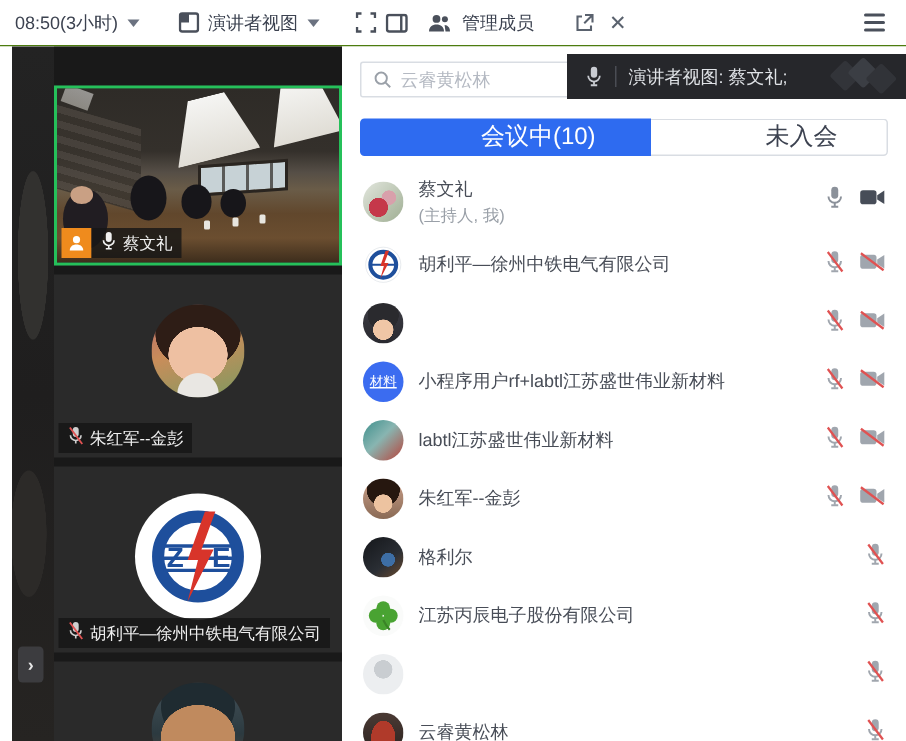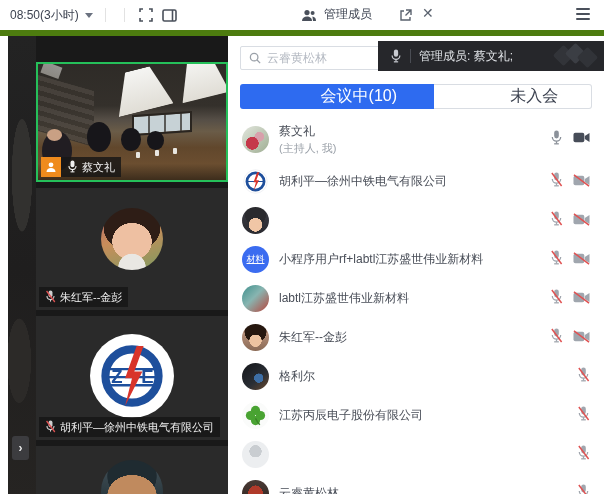--- a/index.html
+++ b/index.html
@@ -1,22 +1,22 @@
 <!DOCTYPE html>
 <html><head>
 <meta charset="utf-8">
 <style>
   html,body{margin:0;padding:0;background:#fff;}
   body{width:604px;height:494px;font-family:"Liberation Sans","DejaVu Sans",sans-serif;-webkit-font-smoothing:antialiased;}
   .app{position:relative;width:604px;height:494px;overflow:hidden;background:#fff;}
 
   
-  .topbar{height:30px;display:flex;align-items:center;background:#fff;border-bottom:6px solid #4d7c0f;font-size:12px;color:#3c4250;gap:16px;}
+  .topbar{height:30px;display:flex;align-items:center;background:#fff;border-bottom:1px solid #4d7c0f;font-size:12px;color:#3c4250;}
   .tb-left{width:228px;display:flex;align-items:center;padding-left:10px;box-sizing:border-box;gap:6px;}
-  .tb-right{flex:1;display:flex;align-items:flex-start;padding:0 12px 0 56px;gap:6px;}
+  .tb-right{flex:1;display:flex;align-items:center;padding:0 12px 0 56px;gap:6px;}
   .tb-item{display:flex;align-items:center;gap:4px;cursor:pointer;white-space:nowrap;}
   .caret{width:0;height:0;border-left:4px solid transparent;border-right:4px solid transparent;border-top:5px solid #6b7280;margin-left:2px;}
   .vdiv{width:1px;height:14px;background:#e2e2e2;margin:0 6px;}
   .tb-icon{display:flex;align-items:center;justify-content:center;width:18px;height:18px;}
   .hamburger{margin-left:auto;display:flex;flex-direction:column;gap:3px;cursor:pointer;padding:2px;}
   .hamburger span{display:block;width:14px;height:2px;background:#4a505b;border-radius:1px;}
   .close-x{font-size:14px;color:#5a626e;cursor:pointer;line-height:1;padding:0 2px;}
 
   
   .main{display:flex;height:464px;}
@@ -110,20 +110,30 @@
 
 <div class="app">
 
   <div class="topbar">
     <div class="tb-left">
       <div class="tb-item">
         <span>08:50(3小时)</span>
         <span class="caret"></span>
       </div>
       <div class="vdiv"></div>
+      <div class="tb-item">
+        <span class="tb-icon">
+          <svg width="14" height="14" viewBox="0 0 14 14">
+              <rect x="1" y="1" width="12" height="12" rx="1.5" fill="none" stroke="#4a505b" stroke-width="1.6"></rect>
+              <rect x="1" y="1" width="6" height="6" fill="#4a505b"></rect>
+            </svg>
+        </span>
+        <span>演讲者视图</span>
+        <span class="caret"></span>
+      </div>
       <div class="vdiv"></div>
       <span class="tb-icon">
         <svg width="14" height="14" viewBox="0 0 14 14" fill="none" stroke="#4a505b" stroke-width="1.6">
             <path d="M1 4V1h3M10 1h3v3M13 10v3h-3M4 13H1v-3"></path>
           </svg>
       </span>
       <span class="tb-icon">
         <svg width="15" height="13" viewBox="0 0 15 13">
             <rect x="1" y="1" width="13" height="11" rx="1.5" fill="none" stroke="#4a505b" stroke-width="1.6"></rect>
             <line x1="10.5" y1="1" x2="10.5" y2="12" stroke="#4a505b" stroke-width="1.6"></line>
@@ -266,21 +276,21 @@
       <div class="speak-toast">
         <span style="margin-left:12px;display:flex;">
           <svg width="12" height="14" viewBox="0 0 14 16">
               <rect x="4.5" y="0.5" width="5" height="8.5" rx="2.5" fill="#c9ccd2"></rect>
               <path d="M2.5 7.5a4.5 4.5 0 0 0 9 0" fill="none" stroke="#c9ccd2" stroke-width="1.4"></path>
               <line x1="7" y1="12" x2="7" y2="14.5" stroke="#c9ccd2" stroke-width="1.4"></line>
               <line x1="4.5" y1="14.8" x2="9.5" y2="14.8" stroke="#c9ccd2" stroke-width="1.4"></line>
             </svg>
         </span>
         <span class="vdiv2"></span>
-        <span class="speak-text"><span>管理成员:</span> <span>蔡文礼;</span></span>
+        <span class="speak-text"><span>演讲者视图:</span> <span>蔡文礼;</span></span>
         <span class="wm">
             <i></i>
             <i></i>
             <i></i>
           </span>
       </div>
 
       <div class="tabs">
         <div class="tab tab-active">会议中(10)</div>
         <div class="tab tab-inactive">未入会</div>

